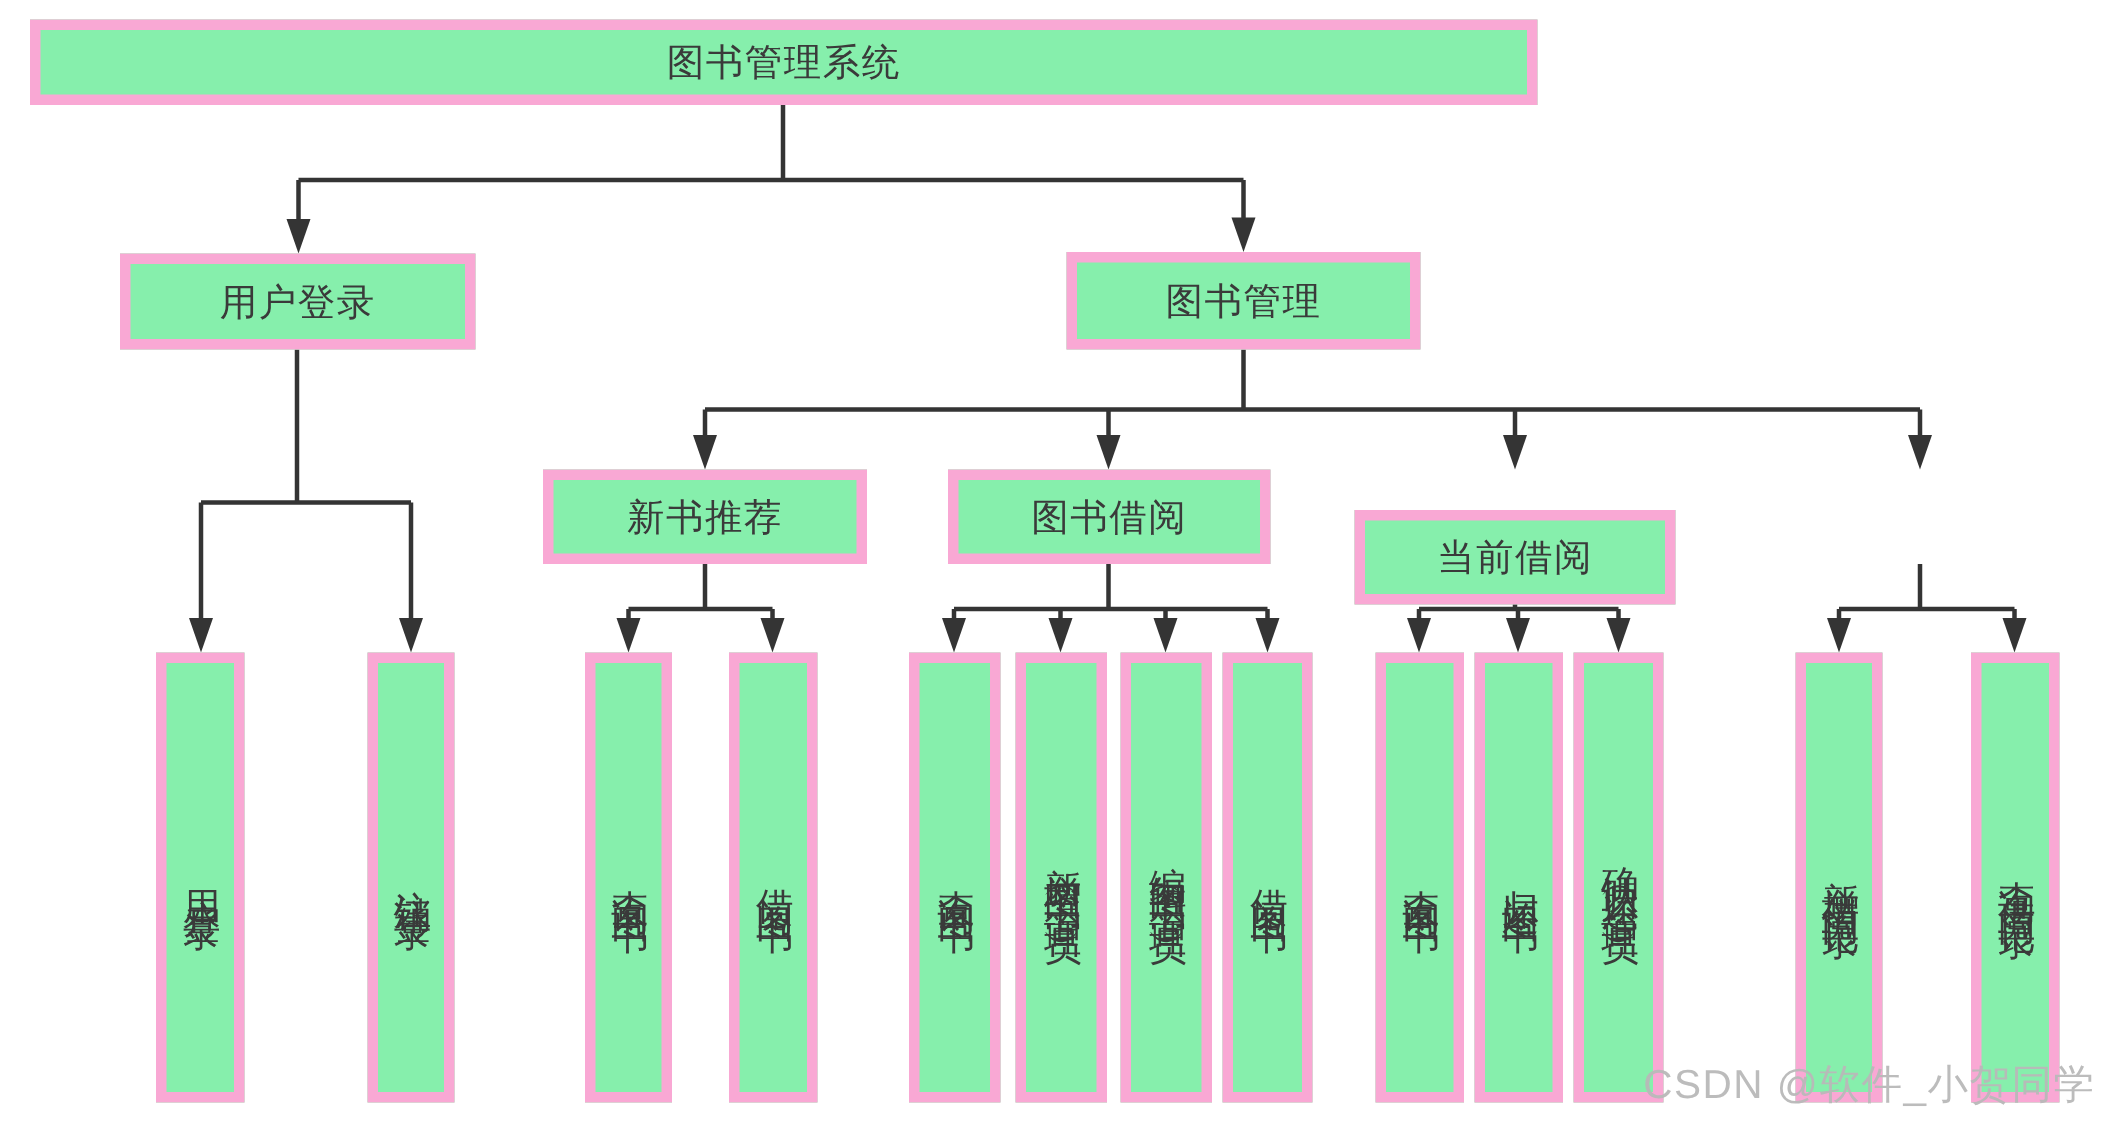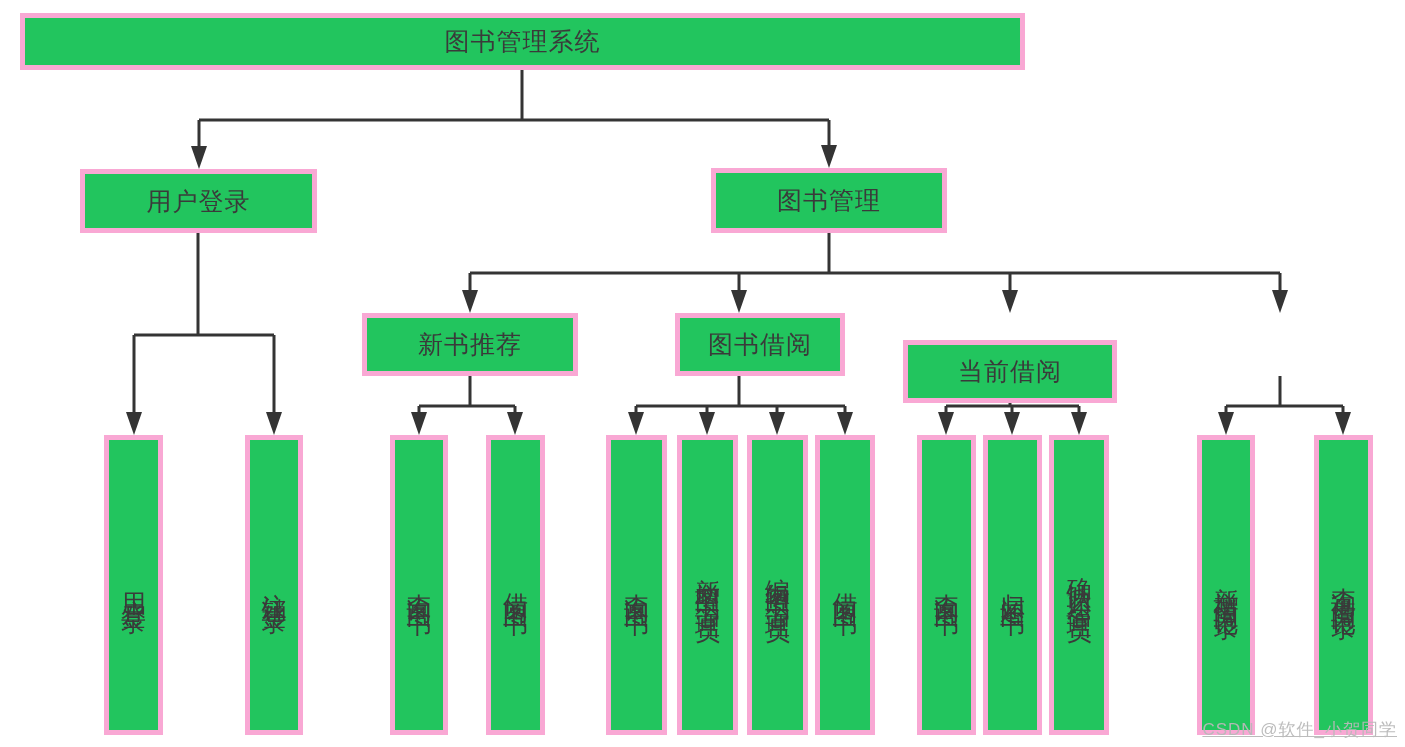--- a/index.html
+++ b/index.html
@@ -2,49 +2,49 @@
 <html><head>
 <meta charset="utf-8">
 <style>
   html,body{margin:0;padding:0;background:#ffffff;}
   #stage{
     position:relative;width:1405px;height:747px;background:#ffffff;overflow:hidden;
     font-family:"Liberation Sans","DejaVu Sans",sans-serif;
   }
   #wires{position:absolute;left:0;top:0;width:1405px;height:747px;}
   .node{
-    position:absolute;background:#22c55e;border:5px solid #f9a8d4;box-sizing:border-box;
+    position:absolute;background:#86efac;border:7px solid #f9a8d4;box-sizing:border-box;
     display:flex;align-items:center;justify-content:center;
     color:#3a3a3a;font-size:25px;letter-spacing:1px;white-space:nowrap;font-family:Liberation Serif, serif;
   }
   .vnode span{
     writing-mode:vertical-rl;text-orientation:mixed;letter-spacing:6px;line-height:1;
   }
   
   #n-root{left:20px;top:13px;width:1005px;height:57px;}
   
   #n-user-login{left:80px;top:169px;width:237px;height:64px;}
   #n-book-mgmt{left:711px;top:168px;width:236px;height:65px;}
   
   #n-l3-0{left:362px;top:313px;width:216px;height:63px;}
-  #n-l3-1{left:632px;top:313px;width:170px;height:63px;margin-left:43px;}
+  #n-l3-1{left:632px;top:313px;width:215px;height:63px;}
   #n-l3-2{left:903px;top:313px;width:214px;height:63px;margin-top:27px;}
   #n-l3-3{left:1173px;top:313px;width:214px;height:63px;}
   
   .leaf{top:435px;height:300px;}
   #n-a0{left:104px;width:59px;}  #n-a1{left:245px;width:58px;}
   #n-b0{left:390px;width:58px;}  #n-b1{left:486px;width:59px;}
   #n-c0{left:606px;width:61px;}  #n-c1{left:677px;width:61px;}
   #n-c2{left:747px;width:61px;}  #n-c3{left:815px;width:60px;}
   #n-d0{left:917px;width:59px;}  #n-d1{left:983px;width:59px;}
   #n-d2{left:1049px;width:60px;}
   #n-e0{left:1197px;width:58px;} #n-e1{left:1314px;width:59px;}
   #watermark{
-    position:absolute;right:8px;bottom:6px;color:#b9b9b9;font-size:17px;
-    letter-spacing:1px;opacity:.95;text-decoration:underline;
+    position:absolute;right:8px;bottom:6px;color:#b9b9b9;font-size:27px;
+    letter-spacing:1px;opacity:.95;
   }
 </style>
 </head>
 <body>
 
 <div id="stage">
 
   <svg id="wires" viewBox="0 0 1405 747" fill="none" stroke="#343434" stroke-width="3">
 
     <path d="M522 69 V120 M199 120 H829 M199 120 V147 M829 120 V147"></path>

